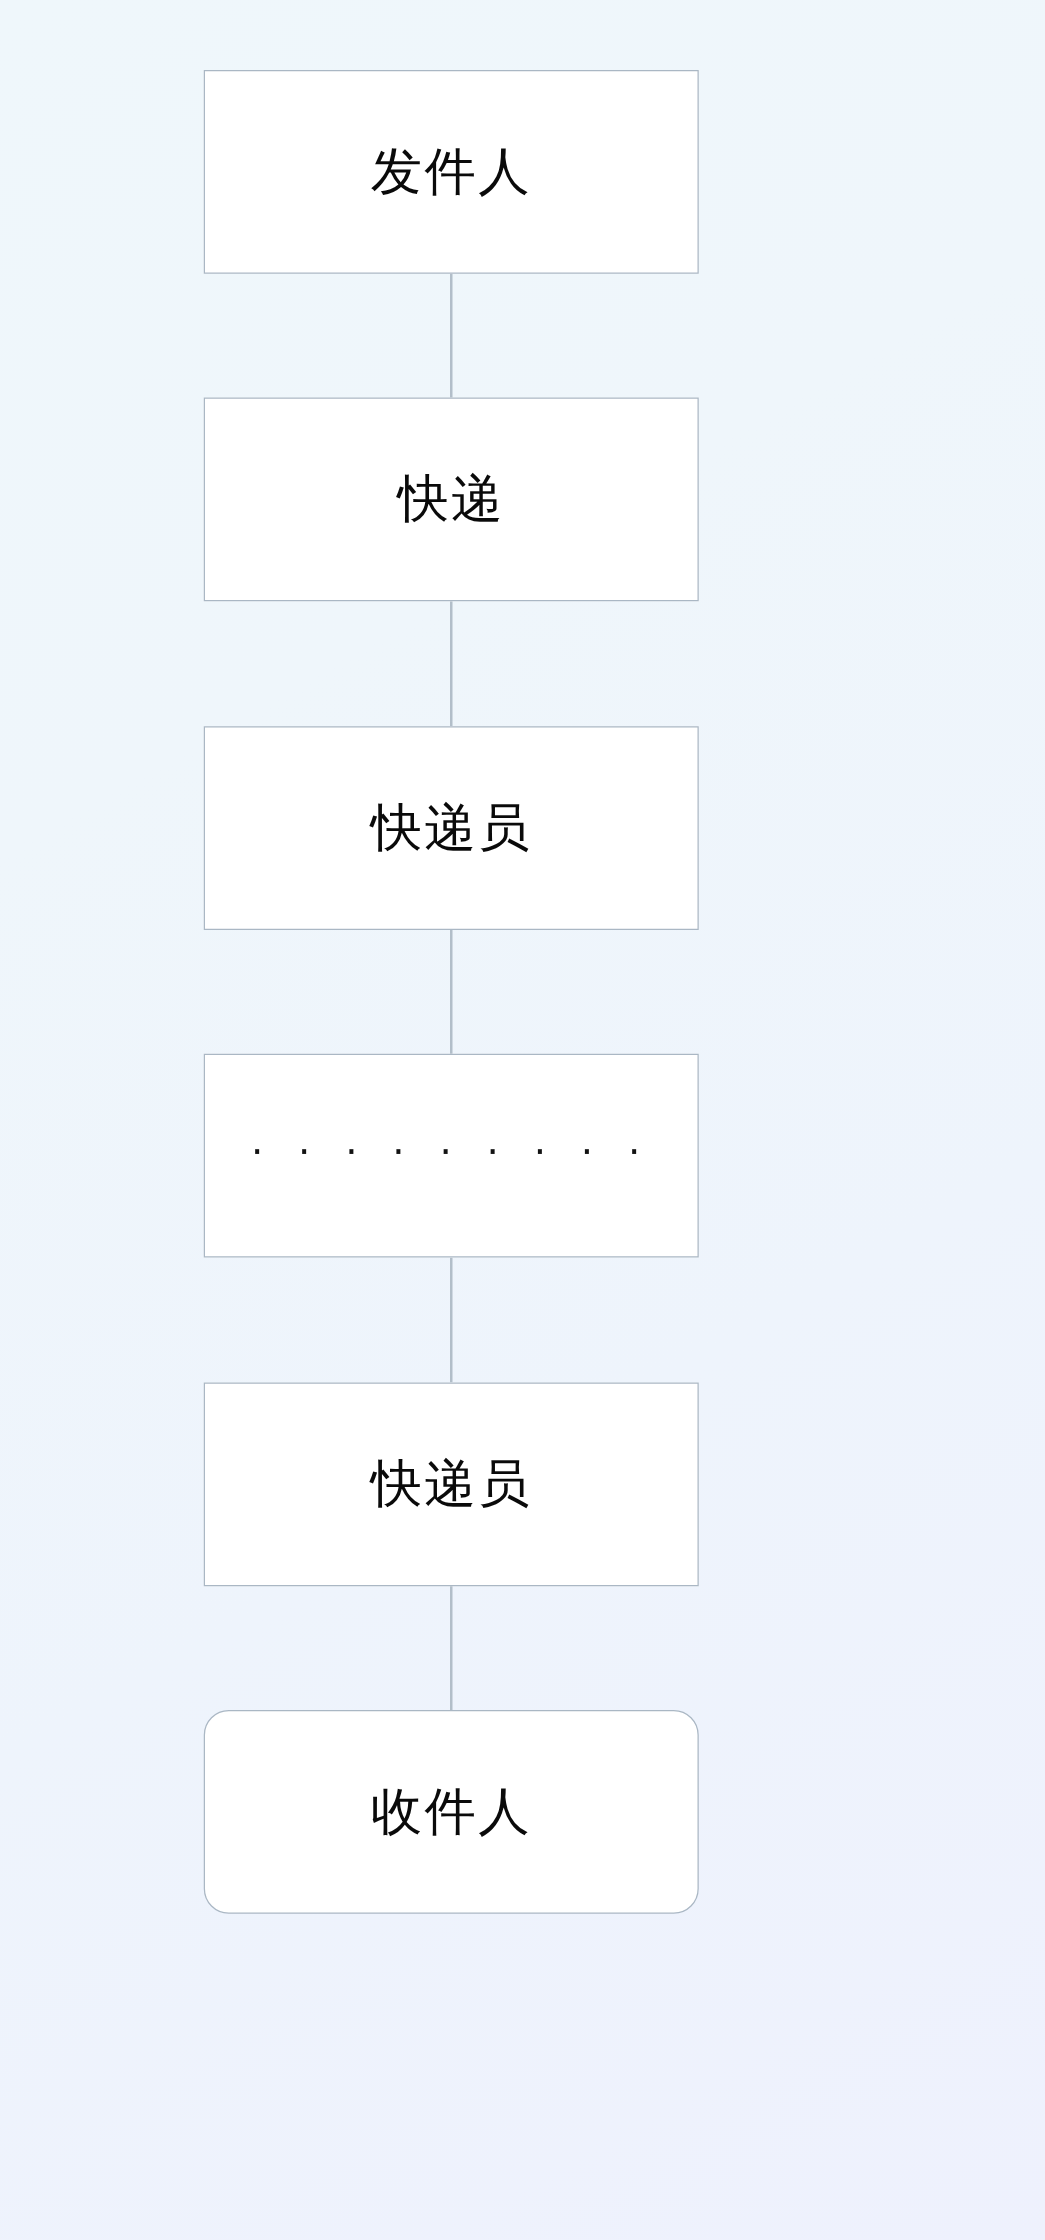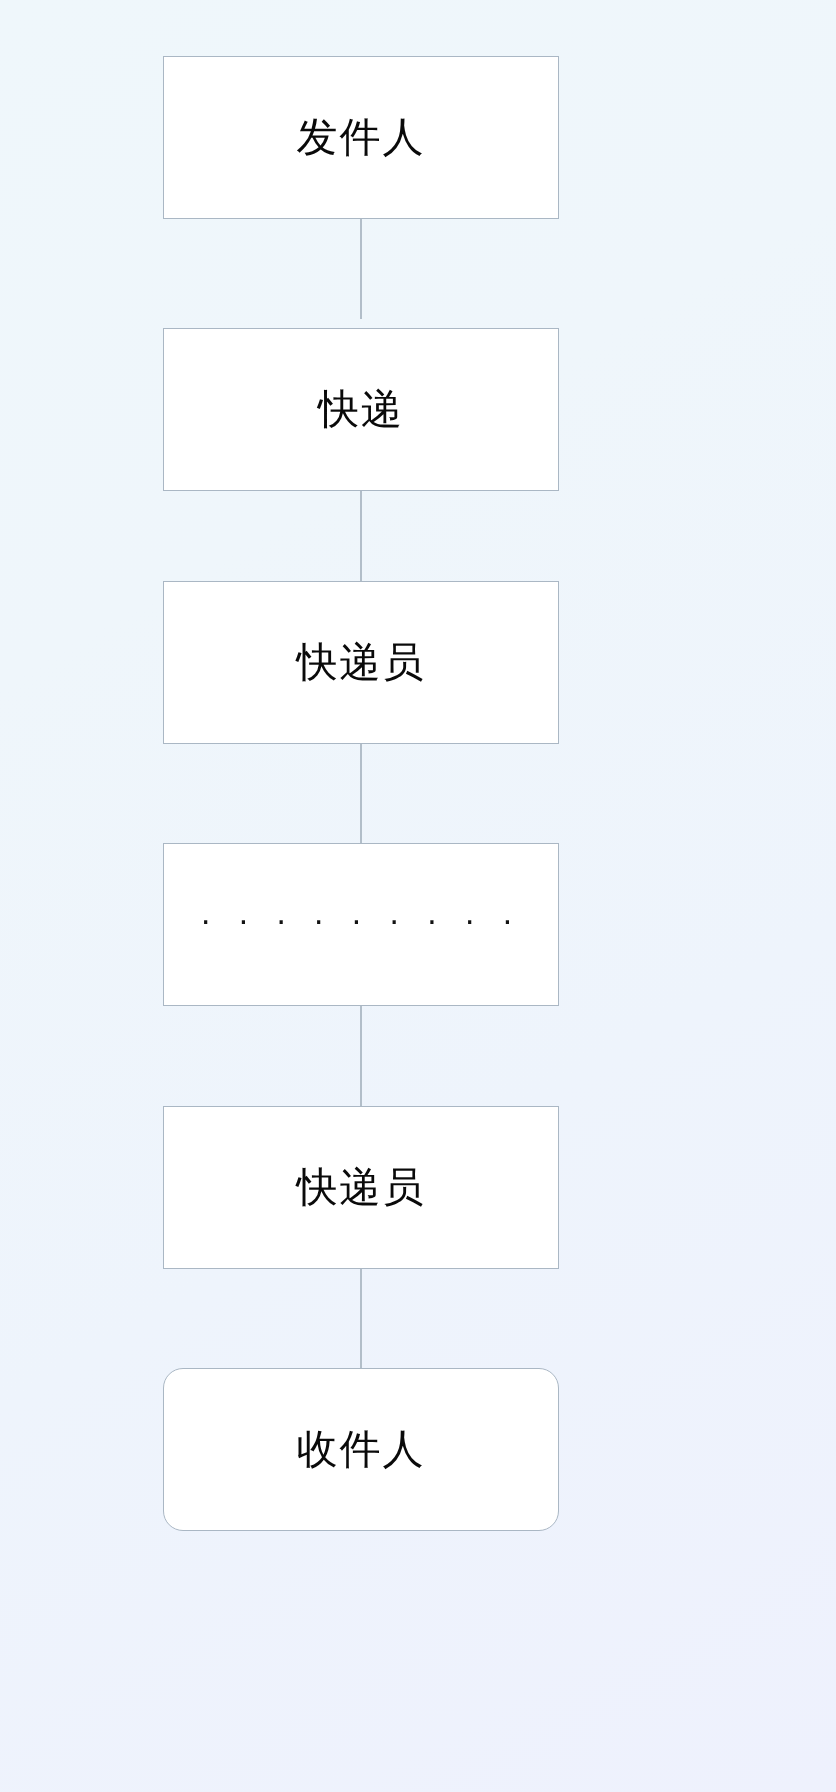--- a/index.html
+++ b/index.html
@@ -68,21 +68,21 @@
   <div class="flow-connector" style="top:218px; height:101px;"></div>
   <div class="flow-connector" style="top:481px; height:100px;"></div>
   <div class="flow-connector" style="top:743px; height:101px;"></div>
   <div class="flow-connector" style="top:1006px; height:100px;"></div>
   <div class="flow-connector" style="top:1268px; height:101px;"></div>
 
   <div class="flow-node" style="top:56px;">
     <span class="node-label">发件人</span>
   </div>
 
-  <div class="flow-node" style="top:328px;">
+  <div class="flow-node" style="top:318px;">
     <span class="node-label">快递</span>
   </div>
 
   <div class="flow-node" style="top:581px;">
     <span class="node-label">快递员</span>
   </div>
 
   <div class="flow-node" style="top:843px;">
     <span class="node-label ellipsis">· · · · · · · · ·</span>
   </div>

